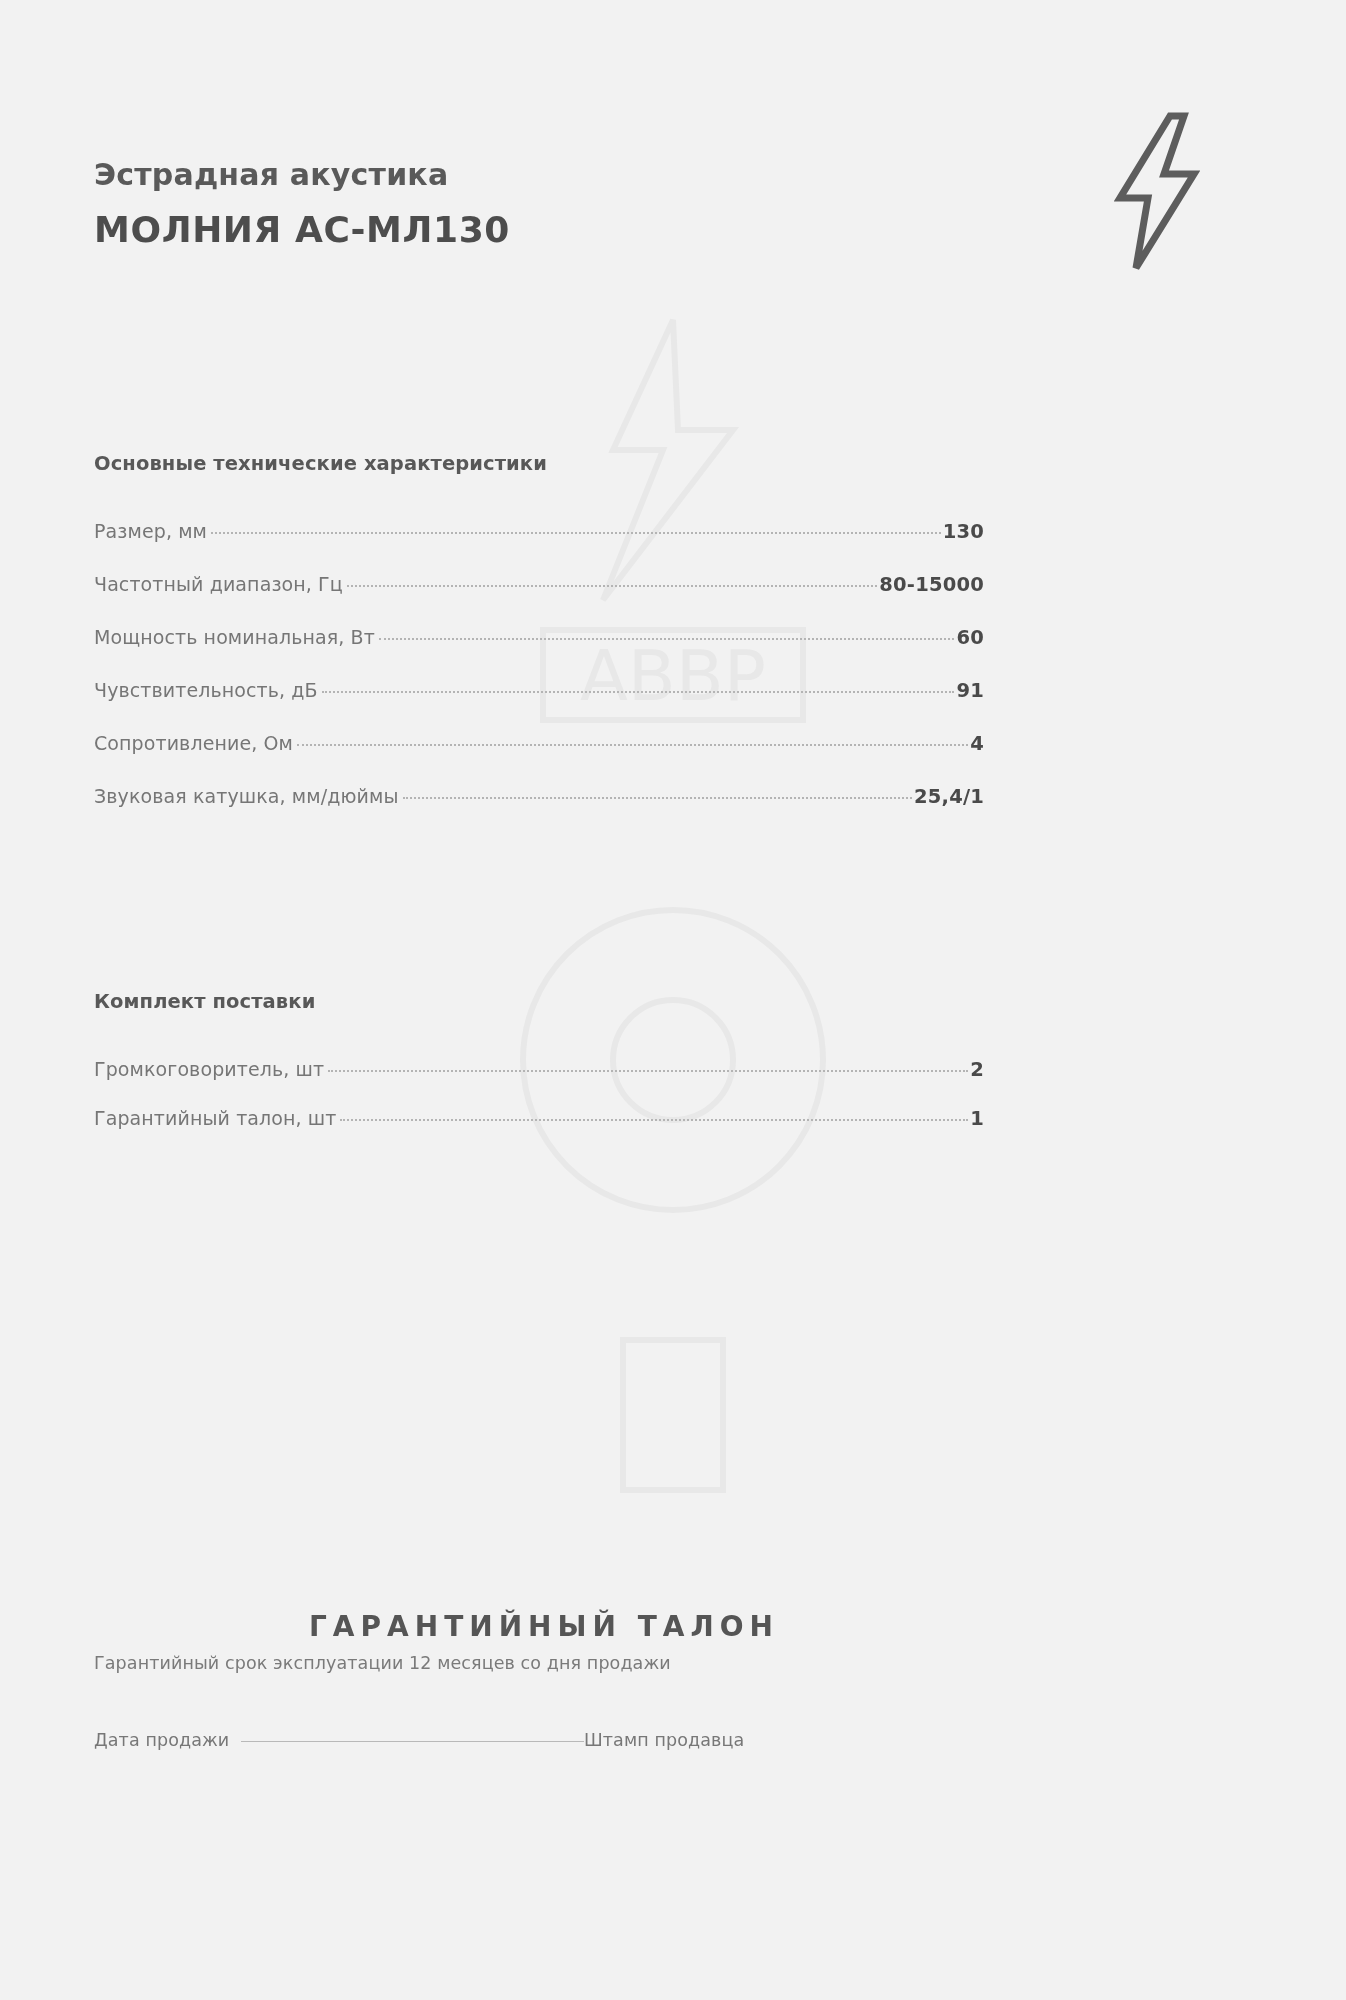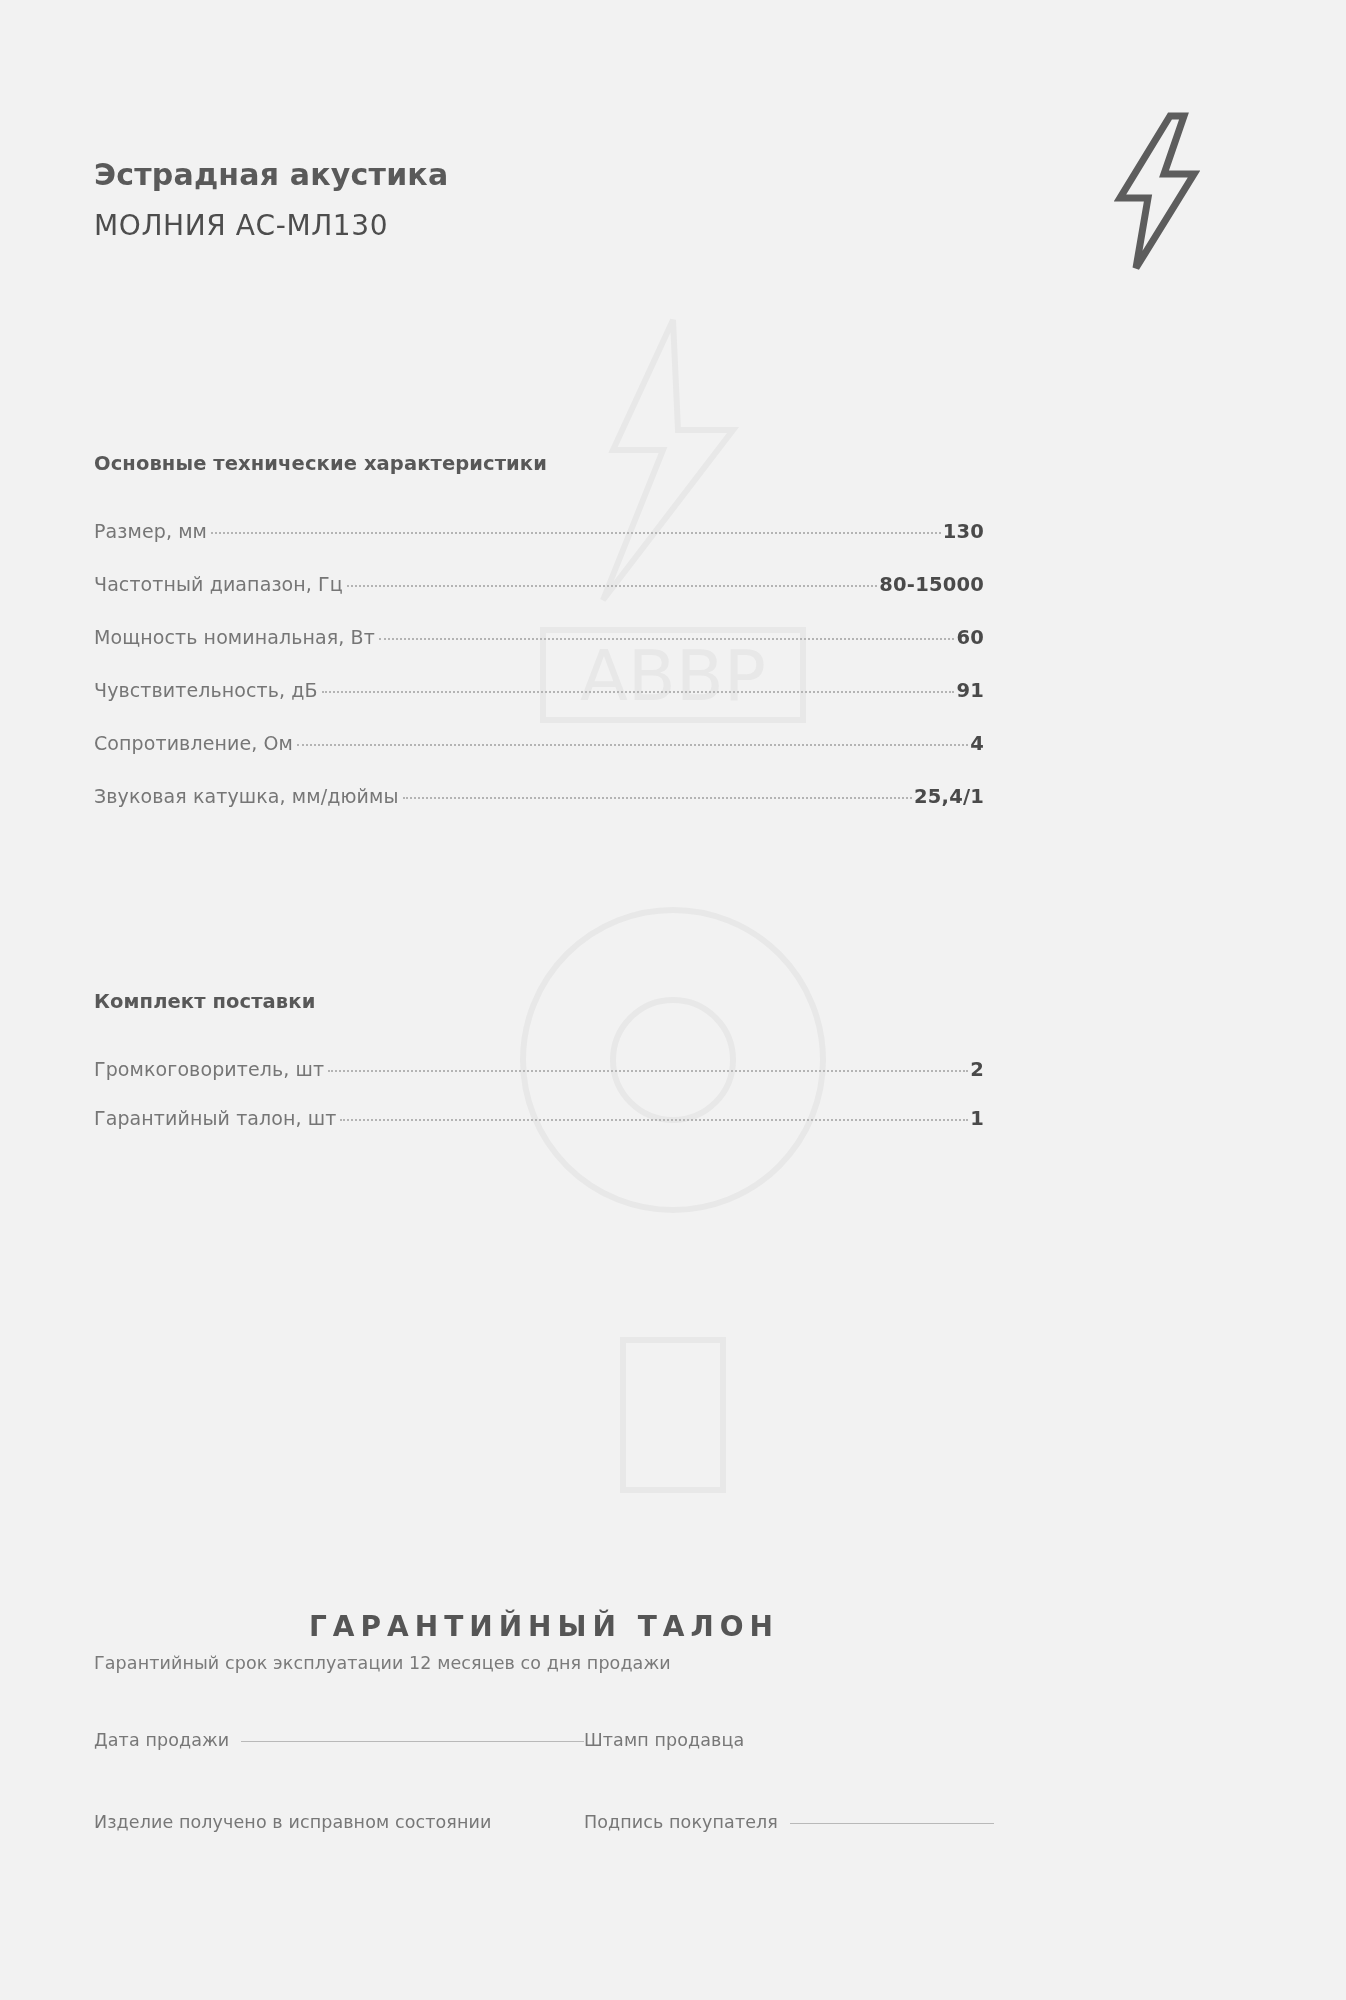--- a/index.html
+++ b/index.html
@@ -53,22 +53,22 @@
   }
   .title-line1 {
     font-size: 30px;
     font-weight: bold;
     color: #5a5a5a;
     letter-spacing: 0.2px;
     line-height: 1.0;
     margin-bottom: 22px;
   }
   .title-line2 {
-    font-size: 28px;
-    font-weight: normal;
+    font-size: 36px;
+    font-weight: bold;
     color: #4d4d4d;
     letter-spacing: 0.6px;
     line-height: 1.0;
   }
 
   .bolt {
     position: absolute;
     right: 54px;
     top: 100px;
     width: 86px;
@@ -266,26 +266,16 @@
       <div class="field-row">
         <div class="field-cell left">
           <span class="field-label">Дата продажи</span>
           <span class="field-line"></span>
         </div>
         <div class="field-cell right no-line">
           <span class="field-label">Штамп продавца</span>
 
         </div>
       </div>
-      <div class="field-row">
-        <div class="field-cell left no-line">
-          <span class="field-label">Изделие получено в исправном состоянии</span>
-
-        </div>
-        <div class="field-cell right">
-          <span class="field-label">Подпись покупателя</span>
-          <span class="field-line"></span>
-        </div>
-      </div>
     </div>
 
   </div>
 </div>
 
 </body></html>

